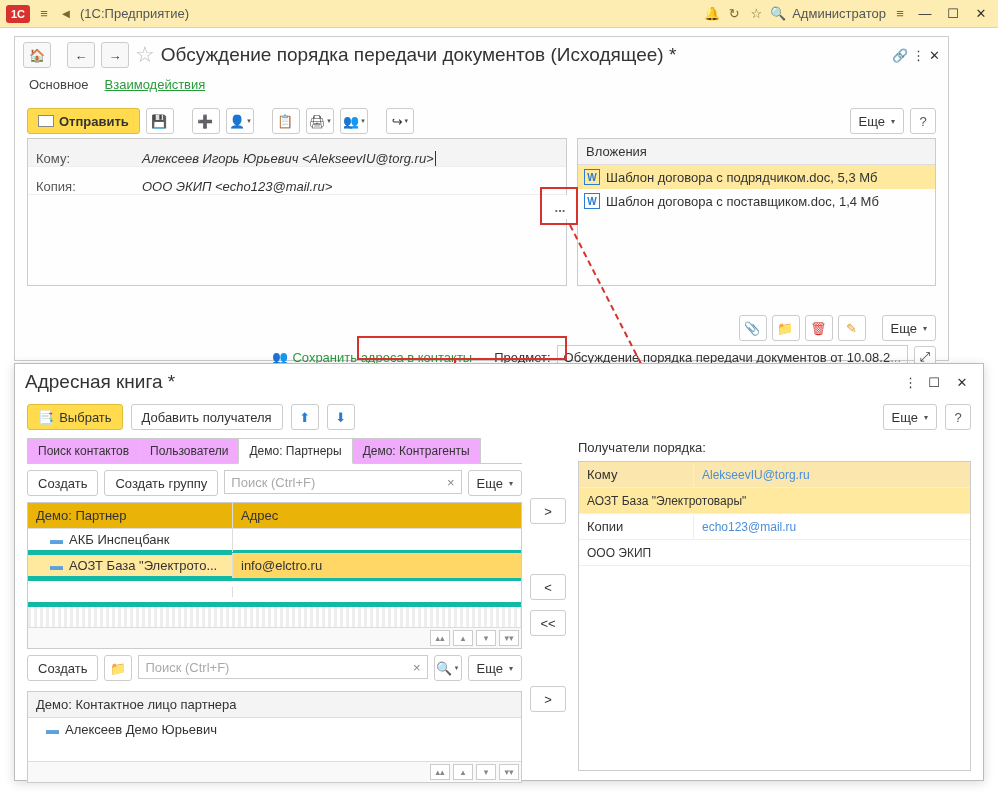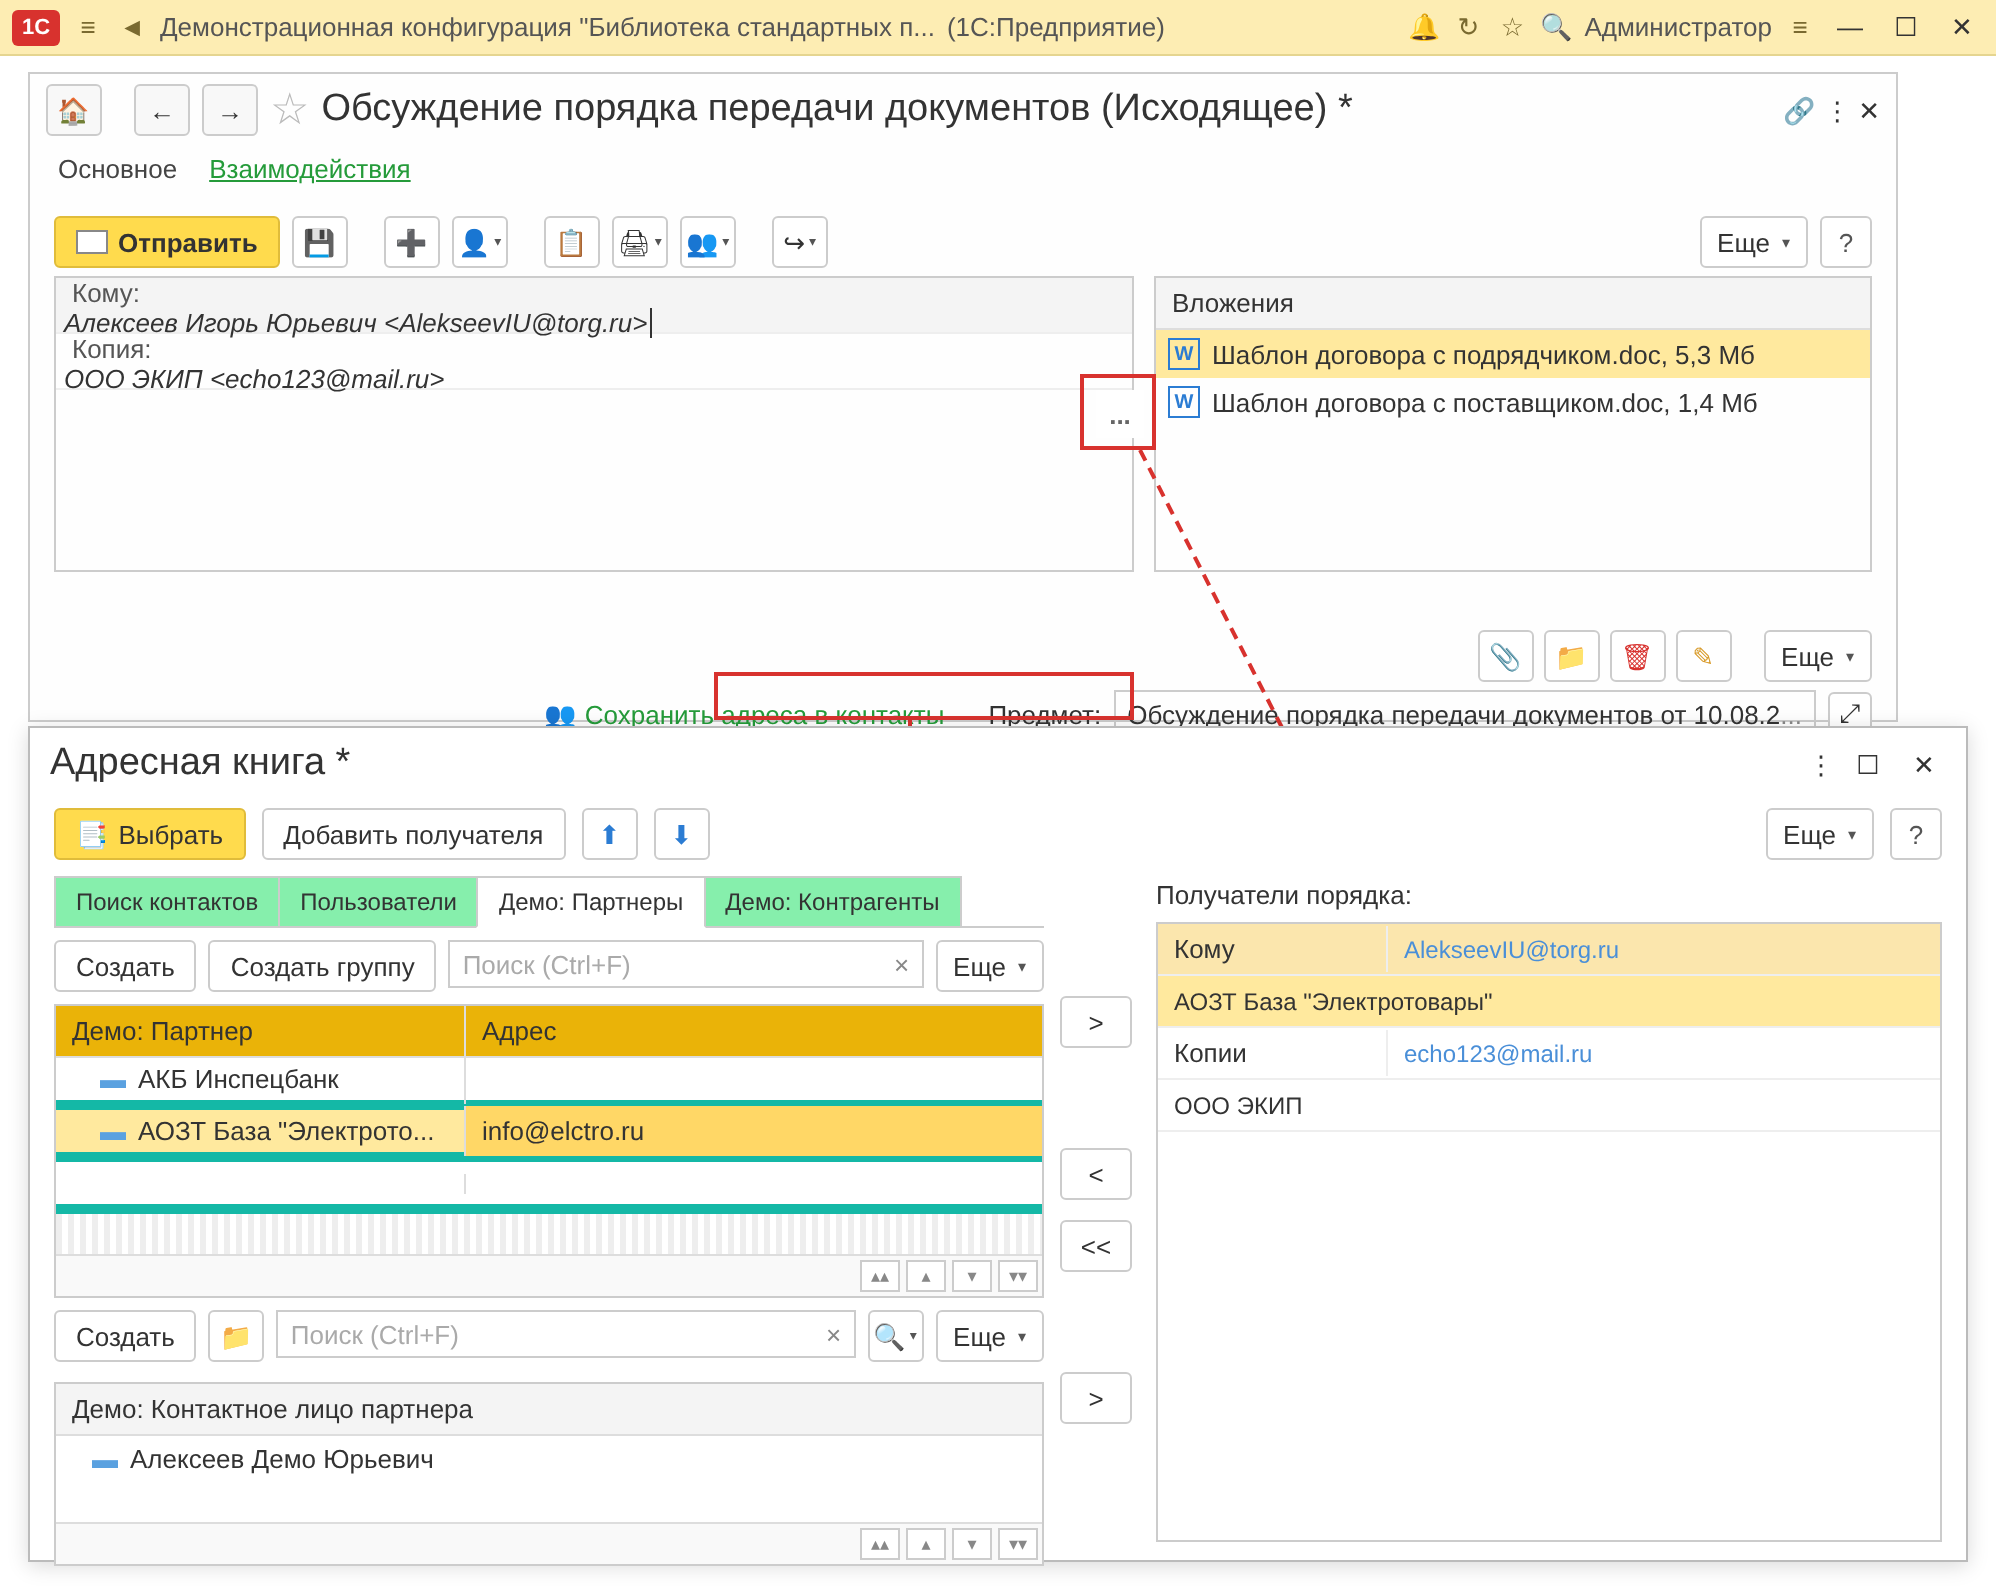--- a/index.html
+++ b/index.html
@@ -30,21 +30,21 @@
   .btn-send .env { width: 16px; height: 12px; background: #fff; border: 1px solid #888; position: relative; }
   .tbtn { width: 28px; height: 26px; border: 1px solid #ccc; border-radius: 3px; background: #fff; display: flex; align-items: center; justify-content: center; }
   .tbtn.dd::after { content: "▾"; font-size: 7px; margin-left: 2px; color: #555; }
   .sep { width: 6px; }
   .btn-more { border: 1px solid #ccc; border-radius: 3px; height: 26px; padding: 0 8px; background: #fff; display: flex; align-items: center; gap: 3px; }
   .btn-more::after { content: "▾"; font-size: 8px; margin-left: 3px; color: #555; }
   .btn-help { width: 26px; height: 26px; border: 1px solid #ccc; border-radius: 3px; background: #fff; display: flex; align-items: center; justify-content: center; color: #555; }
 
   .email-body { display: flex; padding: 0 12px; gap: 10px; }
   .recip-box { width: 540px; border: 1px solid #ccc; }
-  .recip-row { display: flex; border-bottom: 1px solid #eee; height: 28px; align-items: flex-start; flex-direction: column; }
+  .recip-row { display: flex; border-bottom: 1px solid #eee; height: 28px; align-items: flex-end; }
   .recip-row.hdr { background: #f4f4f4; }
   .recip-label { width: 110px; padding: 0 8px; color: #555; }
   .recip-val { flex: 1; padding: 0 4px; font-style: italic; }
   .recip-blank { height: 90px; }
   .dots-btn { position: absolute; width: 24px; height: 24px; border: none; background: #fff; display: flex; align-items: center; justify-content: center; font-weight: bold; color: #666; }
   .highlight-box { position: absolute; border: 2px solid #d8322e; pointer-events: none; }
 
   .attach-box { flex: 1; border: 1px solid #ccc; }
   .attach-hdr { background: #f4f4f4; padding: 5px 8px; border-bottom: 1px solid #ddd; }
   .attach-row { display: flex; align-items: center; padding: 4px 6px; gap: 6px; }
@@ -64,21 +64,21 @@
   .addr-titlebar-right { margin-left: auto; display: flex; gap: 6px; align-items: center; }
   
   .addr-toolbar { display: flex; align-items: center; padding: 4px 12px; gap: 8px; }
   .btn-select { background: #ffdb4d; border: 1px solid #e0bc3a; border-radius: 3px; height: 26px; padding: 0 10px; display: flex; align-items: center; gap: 5px; }
   .btn-plain { border: 1px solid #ccc; border-radius: 3px; height: 26px; padding: 0 10px; background: #fff; display: flex; align-items: center; }
   .arrow-btn { width: 28px; height: 26px; border: 1px solid #ccc; border-radius: 3px; background: #fff; display: flex; align-items: center; justify-content: center; color: #2b7cd3; }
 
   .addr-content { display: flex; padding: 4px 12px; gap: 8px; }
   .addr-left { width: 495px; }
   .addr-tabs { display: flex; border-bottom: 1px solid #ccc; }
-  .addr-tab { padding: 5px 10px; border: 1px solid #ccc; border-bottom: none; background: #86efac; margin-right: -1px; font-size: 12px; }
+  .addr-tab { padding: 5px 10px; border: 1px solid #ccc; border-bottom: none; background: #f0abfc; margin-right: -1px; font-size: 12px; }
   .addr-tab.active { background: #fff; border-bottom: 1px solid #fff; margin-bottom: -1px; }
   
   .addr-subbar { display: flex; gap: 6px; padding: 6px 0; }
   .search-input { flex: 1; border: 1px solid #ccc; height: 24px; padding: 0 6px; color: #aaa; display: flex; align-items: center; }
   .search-input .x { margin-left: auto; color: #888; }
   
   .partner-table { border: 1px solid #ccc; }
   .partner-header { display: flex; background: #eab308; border-bottom: 1px solid #ddd; }
   .pcol1 { width: 205px; padding: 5px 8px; border-right: 1px solid #ddd; }
   .pcol2 { flex: 1; padding: 5px 8px; }
@@ -111,21 +111,20 @@
   
   svg { display: block; }
 </style>
 </head>
 <body>
 
 <div class="titlebar">
   <div class="logo-1c">1C</div>
   <div class="ticon">≡</div>
   <div class="ticon">◄</div>
-  <div class="titlebar-text">Демонстрационная конфигурация "Библиотека стандартных п...</div>
   <div class="titlebar-text">(1С:Предприятие)</div>
   <div class="titlebar-spacer"></div>
   <div class="ticon">🔔</div>
   <div class="ticon">↻</div>
   <div class="ticon">☆</div>
   <div class="ticon">🔍</div>
   <div class="titlebar-text">Администратор</div>
   <div class="ticon">≡</div>
   <div class="winbtn">—</div>
   <div class="winbtn">☐</div>

